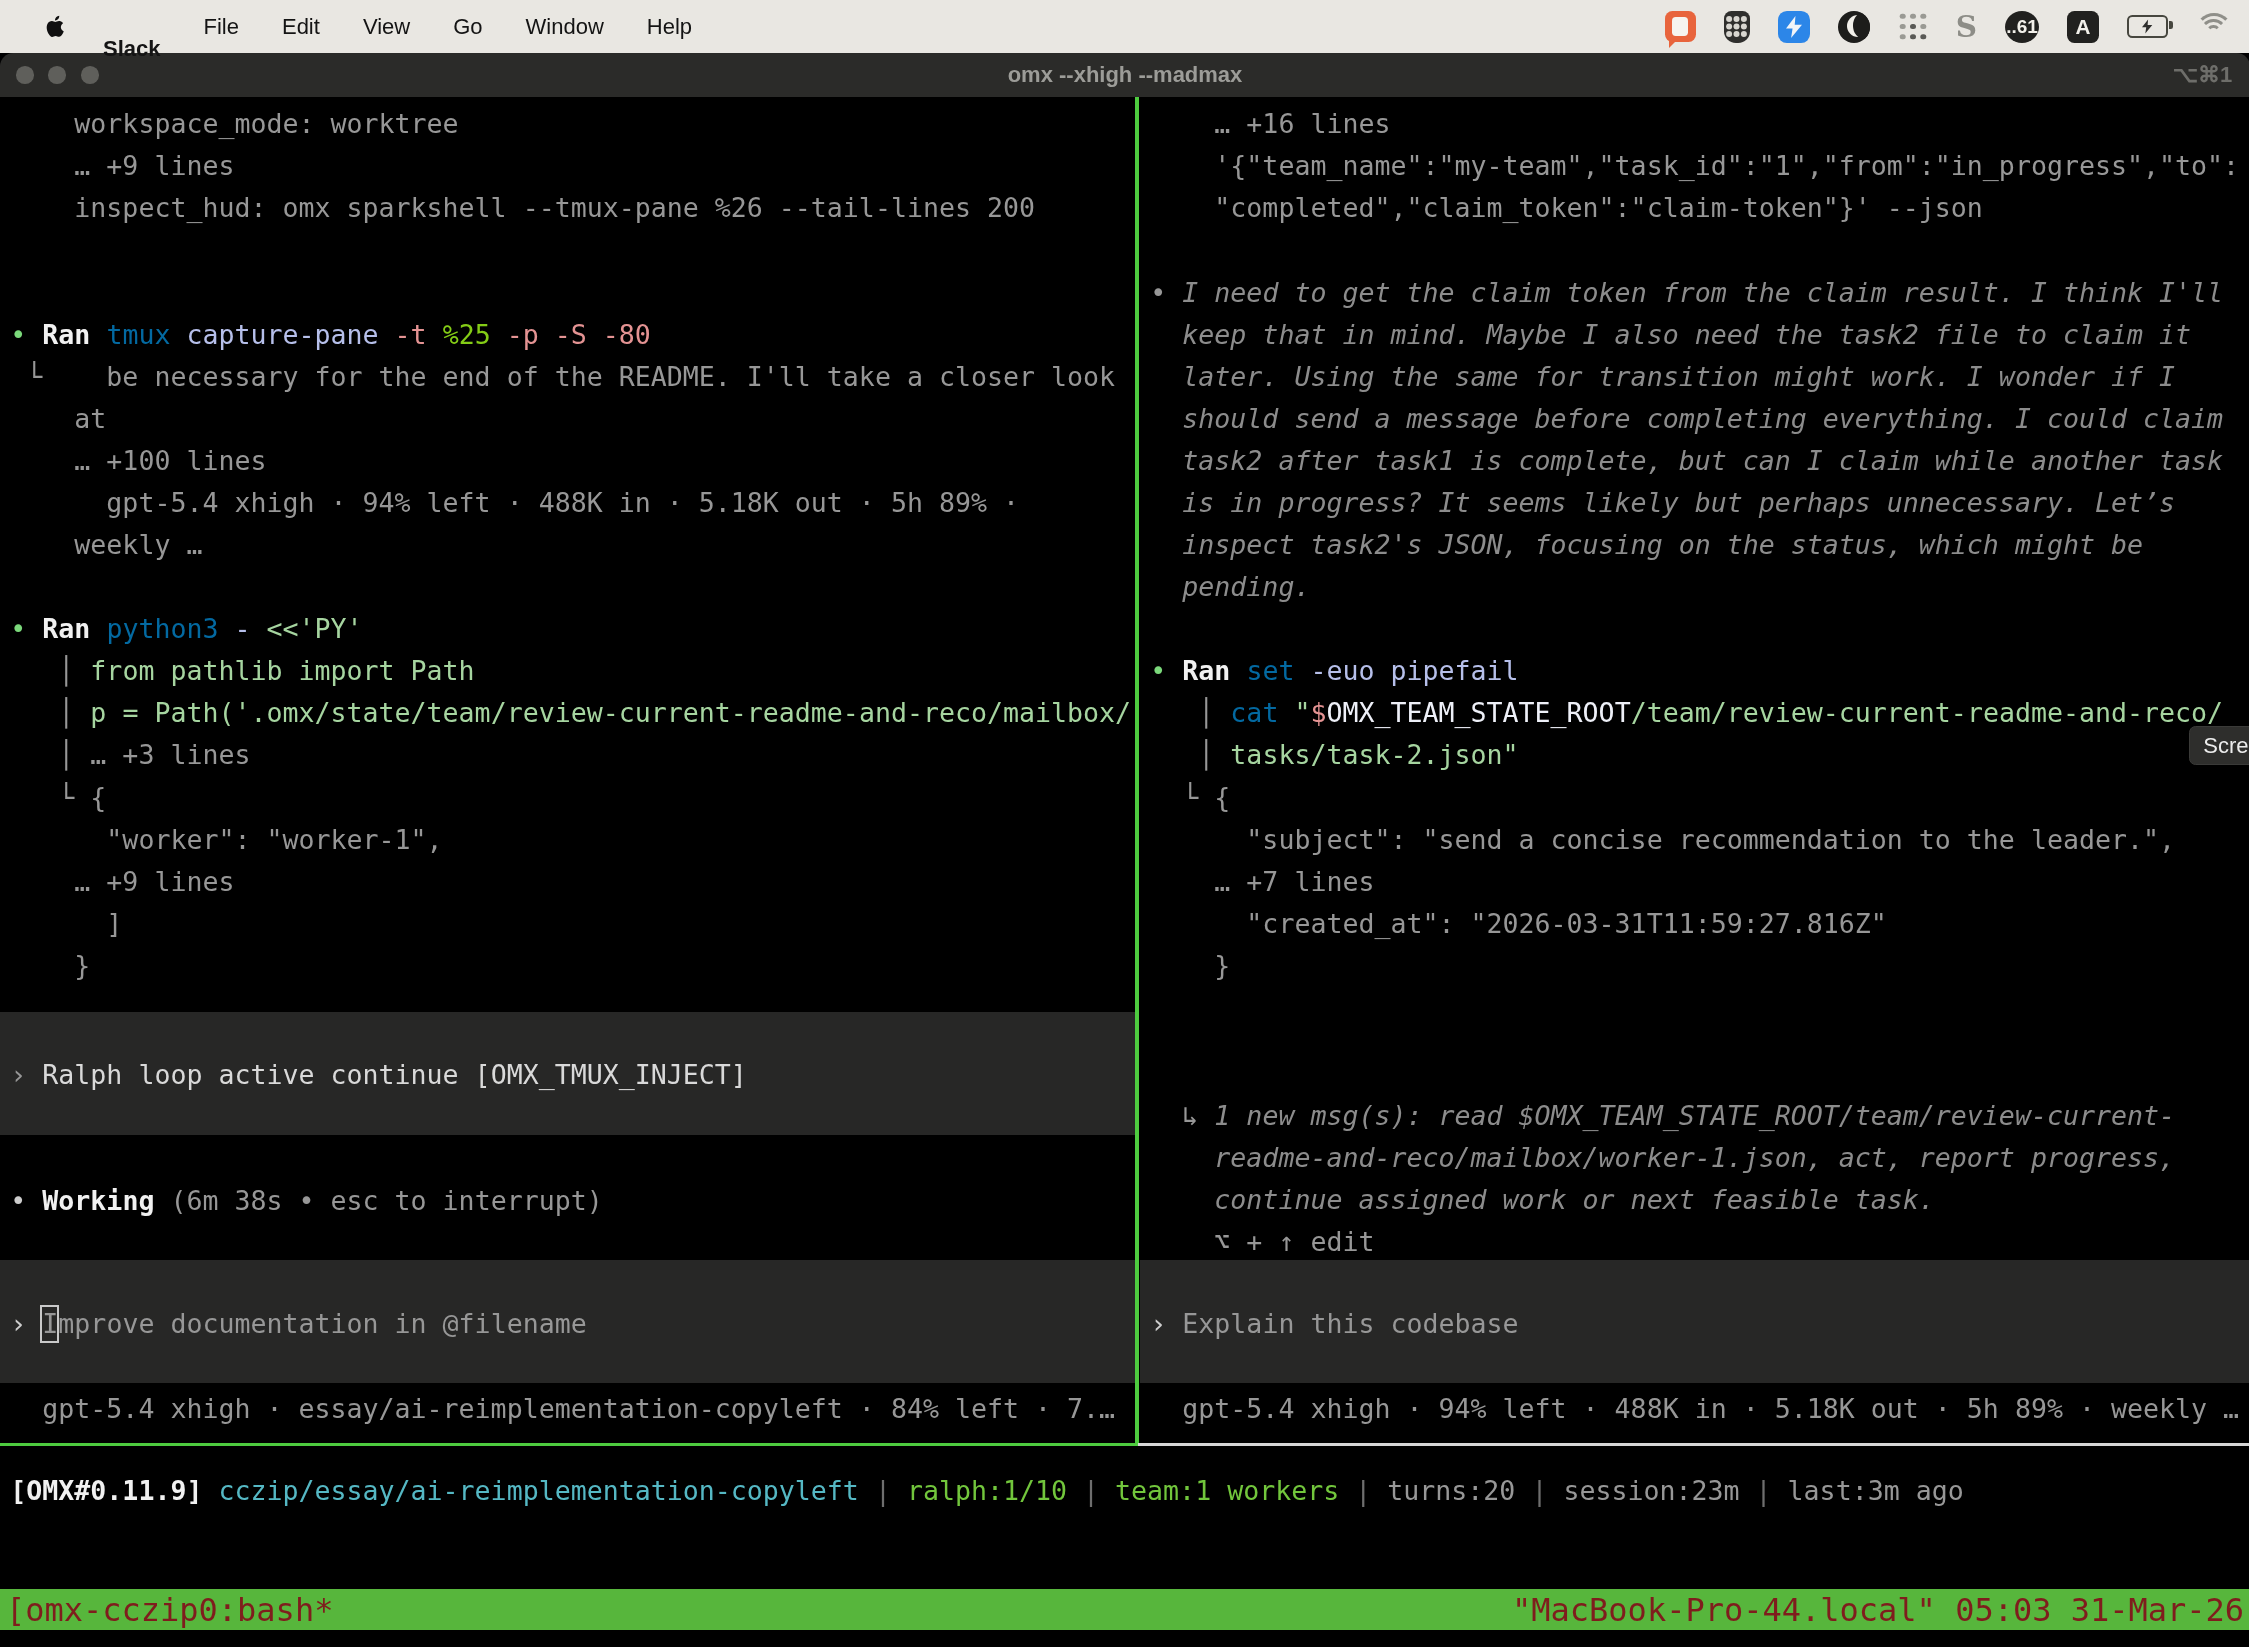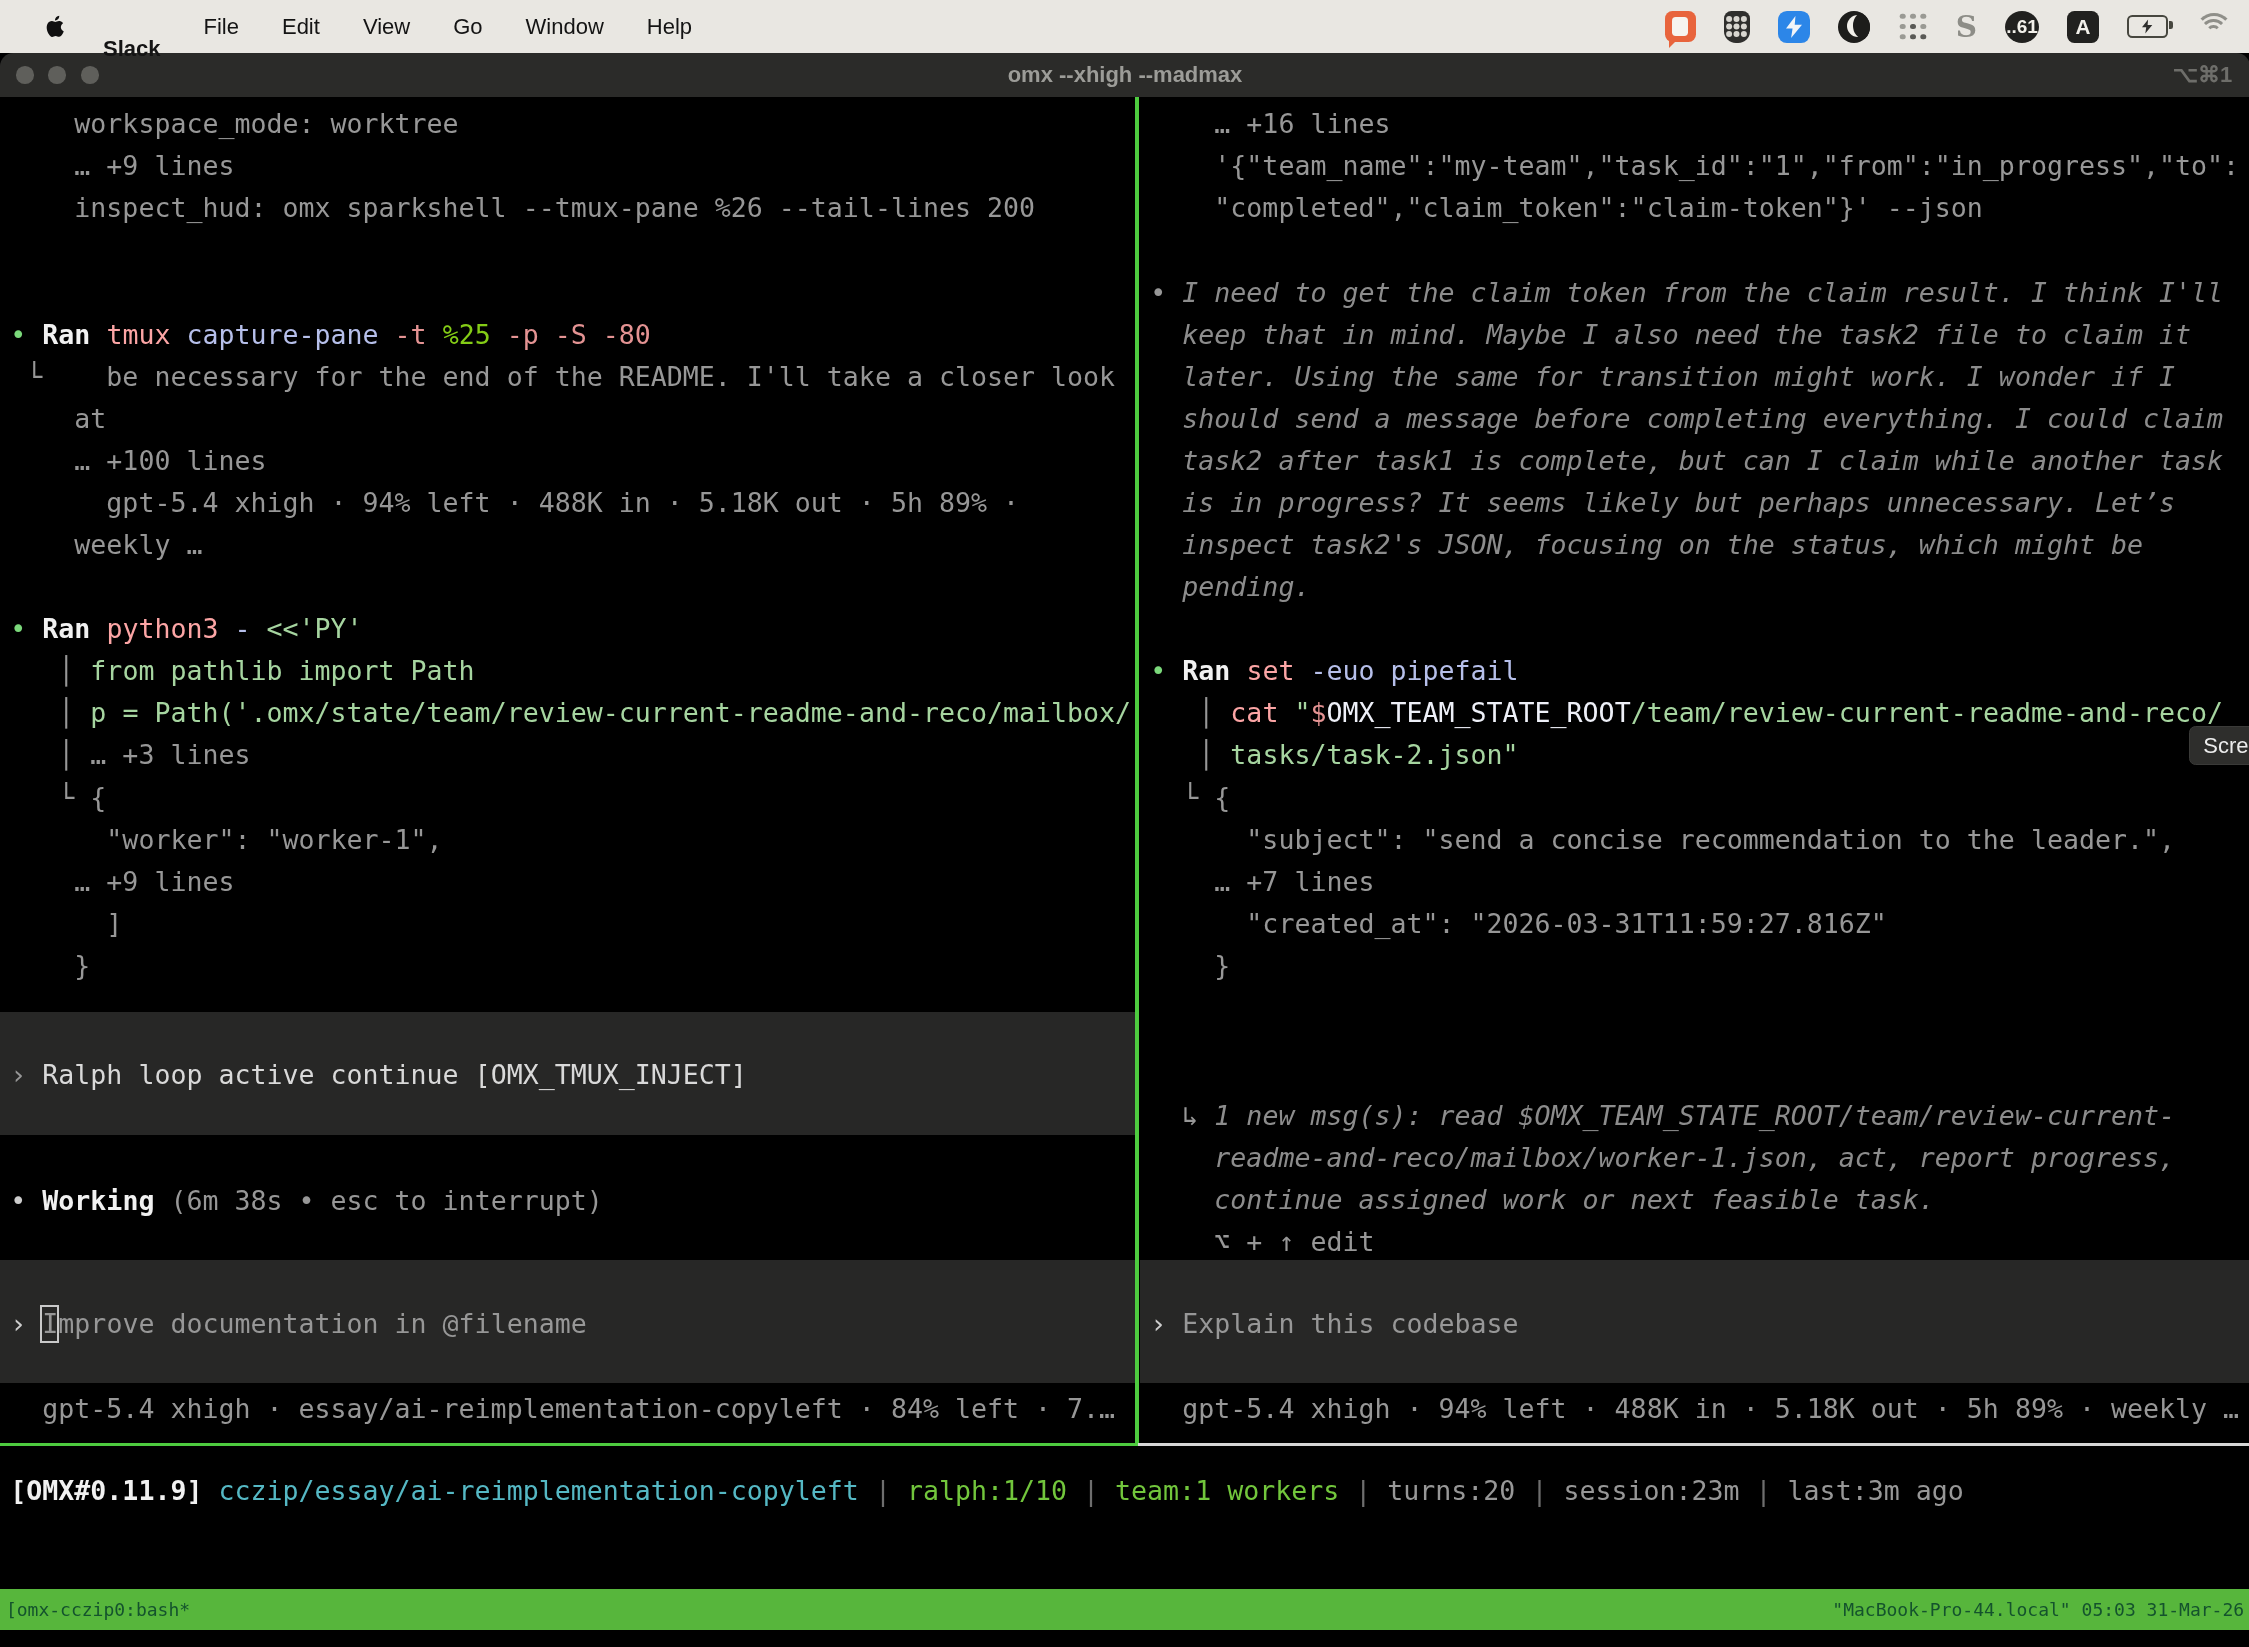--- a/index.html
+++ b/index.html
@@ -54,35 +54,35 @@
   .wintitle{position:absolute;left:0;right:0;text-align:center;color:#9c9c98;font-size:22px;font-weight:bold;}
   .winshortcut{margin-left:auto;margin-right:17.7px;color:#6e6e6a;font-size:22px;font-weight:bold;}
   
   .term{position:absolute;left:0;top:0;width:2250px;height:1496px;}
   .pane{position:absolute;top:0;height:1648px;overflow:hidden;}
   .band{position:absolute;left:0;right:0;background:#272726;}
   .tl{position:absolute;left:0;right:0;height:42px;line-height:42px;font-size:26.6px;
       white-space:pre;padding-left:10.3px;}
   .s-g{color:#979797;} .s-it{color:#8c8c8c;font-style:italic;} .s-w{color:#f1f1f1;font-weight:bold;}
   .s-db{color:#565656;font-weight:bold;} .s-db2{color:#909090;font-weight:bold;}
-  .s-bl{color:#fca5a5;} .s-pw{color:#b6bfea;} .s-sa{color:#e49393;} .s-or{color:#84cc16;}
+  .s-bl{color:#0369a1;} .s-pw{color:#b6bfea;} .s-sa{color:#e49393;} .s-or{color:#84cc16;}
   .s-gr{color:#a6d5a0;} .s-lt{color:#eef0f8;} .s-cy{color:#55b8c4;} .s-lg{color:#72c63c;}
   .s-sp{color:#6e6e6e;} .s-pr{color:#cdcdcd;} .s-lt2{color:#d9d9d9;} .s-gb{color:#7bd97b;}
   .s-cur{color:#979797;position:relative;}
   .s-cur:after{content:'';position:absolute;left:-2.2px;right:-0.7px;top:-3px;bottom:-4.4px;border:2.2px solid #c9c9c9;}
   .divider{position:absolute;left:1135px;top:97px;width:3.7px;height:1349px;background:#4ecb3f;}
   .border-left-bottom{position:absolute;left:0;top:1443px;width:1135px;height:3px;background:#4ecb3f;}
   .border-right-bottom{position:absolute;left:1138px;top:1443px;width:1112px;height:3px;background:#d6d6d6;}
   
   .tooltip{position:absolute;left:2189px;top:726px;width:81px;height:37px;background:#2e2e2c;
      border:0.7px solid #3a3a38;border-radius:6.6px;color:#ececec;font-family:"Liberation Sans",sans-serif;
      font-size:22px;display:flex;align-items:center;padding-left:13.3px;}
   
   .tmuxbar{position:absolute;left:0;top:1589px;width:2250px;height:41px;background:#57b63c;
-     color:#14532d;font-size:18px;display:flex;align-items:center;white-space:pre;}
+     color:#7f1d1d;font-size:32px;display:flex;align-items:center;white-space:pre;}
   .tmuxbar .left{margin-left:5.9px;}
   .tmuxbar .right{margin-left:auto;margin-right:5.9px;}
 </style>
 </head>
 <body>
 
 <div class="term">
   <div style="position:absolute;inset:0;">
       <div class="pane" style="left: 0px; width: 1135px;">
         <div class="band" style="top: 1012px; height: 123px;"></div>

